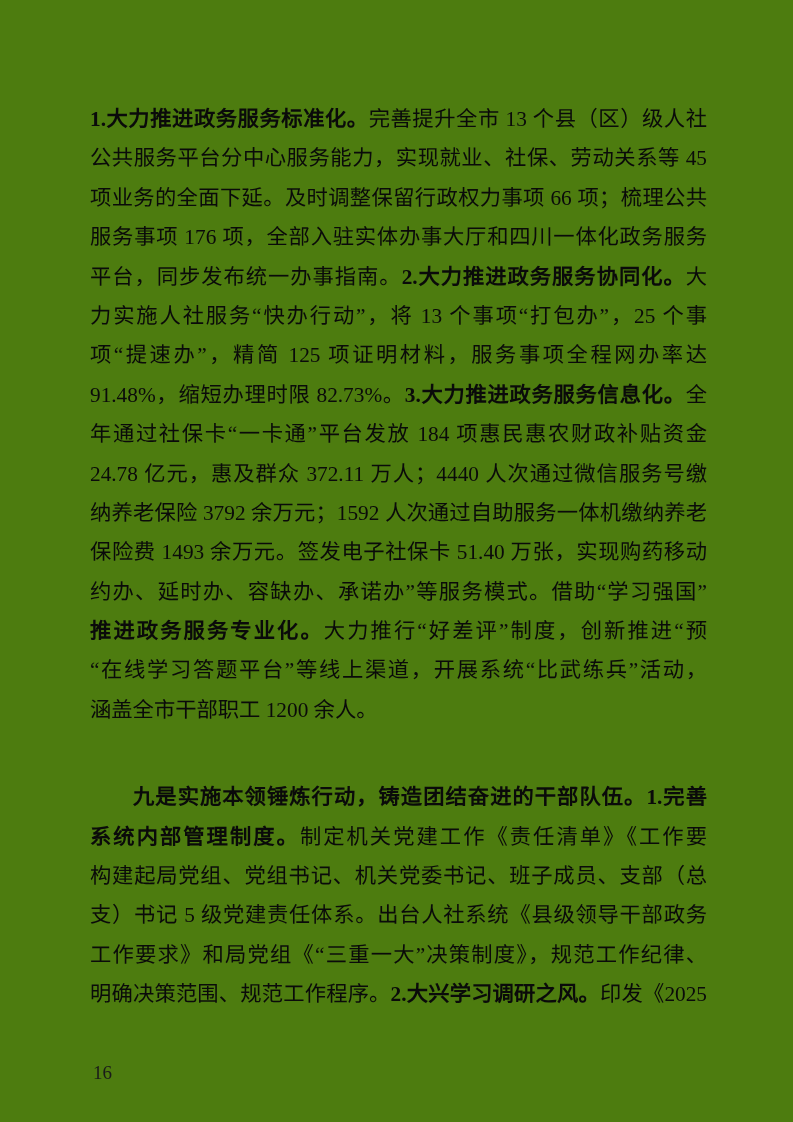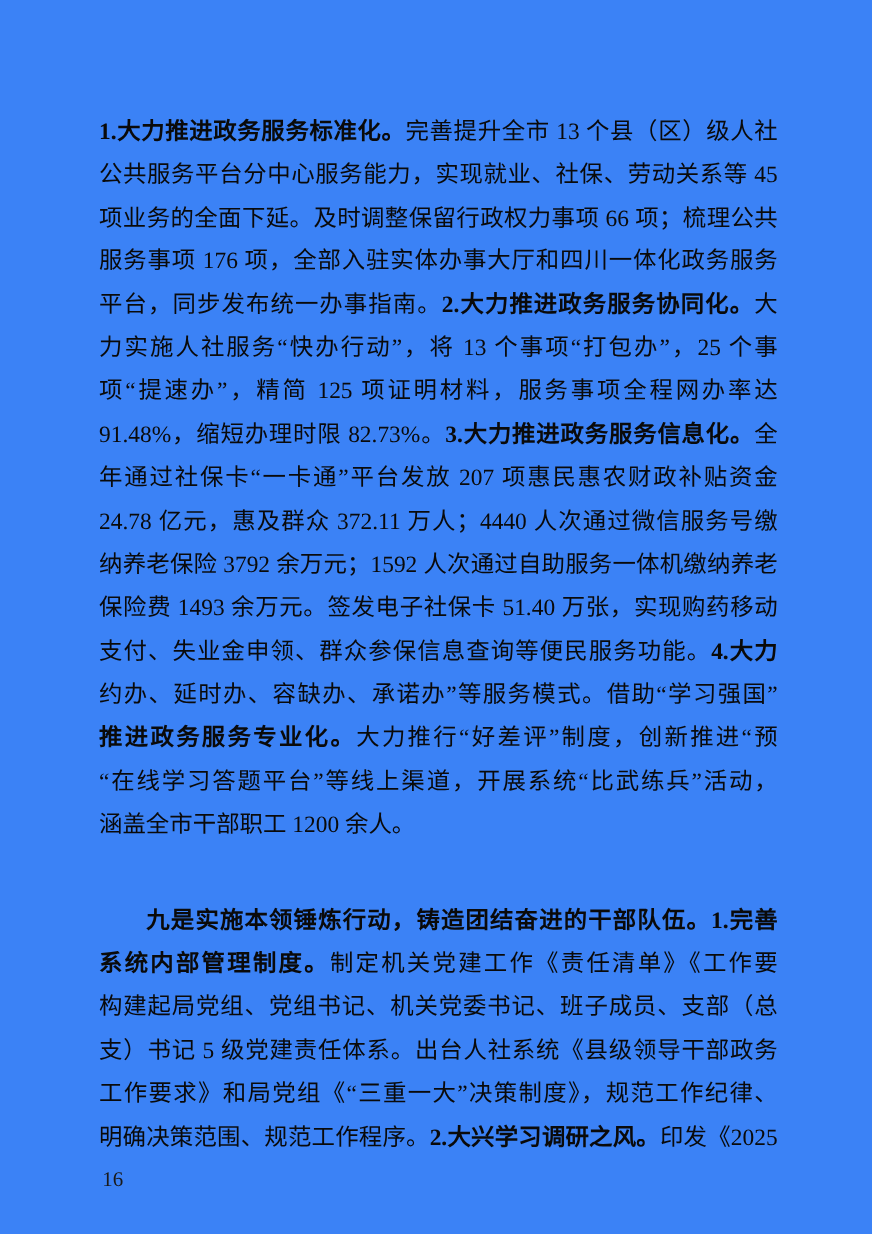--- a/index.html
+++ b/index.html
@@ -4,21 +4,21 @@
 <style>
   html, body {
     margin: 0;
     padding: 0;
     background: #ffffff;
   }
   .page {
     position: relative;
     width: 793px;
     height: 1122px;
-    background: #3b82f6;
+    background: #4d7c0f;
     overflow: hidden;
     font-family: "Liberation Serif", "DejaVu Serif", serif;
     color: #0a0a0a;
   }
   .doc-body {
     position: absolute;
     left: 90px;
     top: 100px;
     width: 617px;
   }
@@ -56,25 +56,24 @@
 <div class="page">
   <div class="doc-body">
       <div class="line"><span class="run-bold">1.大力推进政务服务标准化。</span><span>完善提升全市 13 个县（区）级人社</span></div>
       <div class="line"><span>公共服务平台分中心服务能力，实现就业、社保、劳动关系等 45</span></div>
       <div class="line"><span>项业务的全面下延。及时调整保留行政权力事项 66 项；梳理公共</span></div>
       <div class="line"><span>服务事项 176 项，全部入驻实体办事大厅和四川一体化政务服务</span></div>
       <div class="line"><span>平台，同步发布统一办事指南。</span><span class="run-bold">2.大力推进政务服务协同化。</span><span>大</span></div>
       <div class="line"><span>力实施人社服务“快办行动”，将 13 个事项“打包办”，25 个事</span></div>
       <div class="line"><span>项“提速办”，精简 125 项证明材料，服务事项全程网办率达</span></div>
       <div class="line"><span>91.48%，缩短办理时限 82.73%。</span><span class="run-bold">3.大力推进政务服务信息化。</span><span>全</span></div>
-      <div class="line"><span>年通过社保卡“一卡通”平台发放 207 项惠民惠农财政补贴资金</span></div>
+      <div class="line"><span>年通过社保卡“一卡通”平台发放 184 项惠民惠农财政补贴资金</span></div>
       <div class="line"><span>24.78 亿元，惠及群众 372.11 万人；4440 人次通过微信服务号缴</span></div>
       <div class="line"><span>纳养老保险 3792 余万元；1592 人次通过自助服务一体机缴纳养老</span></div>
       <div class="line"><span>保险费 1493 余万元。签发电子社保卡 51.40 万张，实现购药移动</span></div>
-      <div class="line"><span>支付、失业金申领、群众参保信息查询等便民服务功能。</span><span class="run-bold">4.大力</span></div>
       <div class="line"><span>约办、延时办、容缺办、承诺办”等服务模式。借助“学习强国”</span></div>
       <div class="line"><span class="run-bold">推进政务服务专业化。</span><span>大力推行“好差评”制度，创新推进“预</span></div>
       <div class="line"><span>“在线学习答题平台”等线上渠道，开展系统“比武练兵”活动，</span></div>
       <div class="line left"><span>涵盖全市干部职工 1200 余人。</span></div>
       <div class="line indent"><span class="run-bold">九是实施本领锤炼行动，铸造团结奋进的干部队伍。1.完善</span></div>
       <div class="line"><span class="run-bold">系统内部管理制度。</span><span>制定机关党建工作《责任清单》《工作要点》，</span></div>
       <div class="line"><span>构建起局党组、党组书记、机关党委书记、班子成员、支部（总</span></div>
       <div class="line"><span>支）书记 5 级党建责任体系。出台人社系统《县级领导干部政务</span></div>
       <div class="line"><span>工作要求》和局党组《“三重一大”决策制度》，规范工作纪律、</span></div>
       <div class="line"><span>明确决策范围、规范工作程序。</span><span class="run-bold">2.大兴学习调研之风。</span><span>印发《2025</span></div>

